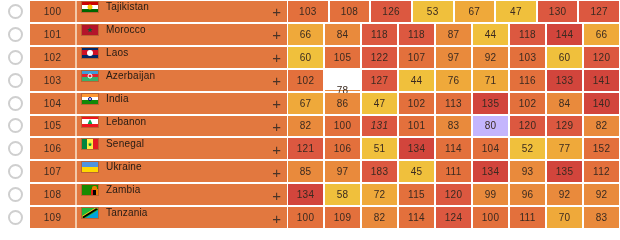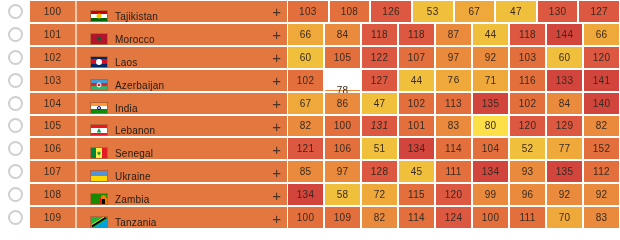--- a/index.html
+++ b/index.html
@@ -11,21 +11,21 @@
   
   .sel{width:30px;flex:0 0 30px;display:flex;align-items:center;justify-content:center;background:#ffffff;}
   .circle{width:15px;height:15px;border-radius:50%;border:2px solid #cfcfcf;box-sizing:border-box;}
 
   
   .band{flex:1 1 auto;display:flex;align-items:stretch;background:#E2783F;
         margin:1px 0;position:relative;min-width:0;}
   .rank{flex:0 0 45px;display:flex;align-items:center;justify-content:center;
         font-size:10px;color:#3b2a21;letter-spacing:.3px;}
   .vsep{flex:0 0 2px;background:#f3c9a9;}
-  .namecell{flex:1 1 auto;display:flex;align-items:flex-end;padding-left:13px;min-width:0;position:relative;}
+  .namecell{flex:1 1 auto;display:flex;align-items:flex-start;padding-left:4px;min-width:0;position:relative;}
   .flag{flex:0 0 18px;height:12px;margin-right:7px;border:0.5px solid rgba(0,0,0,.18);
         box-sizing:border-box;overflow:hidden;position:relative;}
   .cname{font-size:10px;color:#231a14;letter-spacing:.2px;white-space:nowrap;}
   .plus{position:absolute;right:6px;top:50%;transform:translateY(-50%);
         font-size:15px;line-height:1;color:#4a3327;font-weight:400;}
 
   
   .cells{flex:0 0 333px;display:flex;margin:1px 0;}
   .cell{flex:1 1 0;margin:0 1px;display:flex;align-items:center;justify-content:center;
         font-size:10px;color:#3a2a20;letter-spacing:.3px;}
@@ -150,21 +150,21 @@
           </span>
           <span class="cname">Azerbaijan</span>
           <span class="plus">+</span>
         </div>
       </div>
       <div class="cells">
         <div class="cell" style="background: rgb(227, 112, 60); color: rgb(58, 42, 32);">102</div>
         <div class="cell" style="background: rgb(233, 138, 60); color: rgb(58, 42, 32); margin-top: 20px;">78</div>
         <div class="cell" style="background: rgb(220, 88, 64); color: rgb(58, 42, 32);">127</div>
         <div class="cell" style="background: rgb(240, 192, 60); color: rgb(58, 42, 32);">44</div>
-        <div class="cell" style="background: rgb(239, 169, 58); color: rgb(58, 42, 32); font-family: Liberation Mono, monospace;">76</div>
+        <div class="cell" style="background: rgb(239, 169, 58); color: rgb(58, 42, 32);">76</div>
         <div class="cell" style="background: rgb(239, 169, 58); color: rgb(58, 42, 32);">71</div>
         <div class="cell" style="background: rgb(227, 112, 60); color: rgb(58, 42, 32);">116</div>
         <div class="cell" style="background: rgb(210, 69, 60); color: rgb(58, 42, 32);">133</div>
         <div class="cell" style="background: rgb(210, 69, 60); color: rgb(58, 42, 32);">141</div>
       </div>
     </div>
     <div class="row">
       <div class="sel">
         <span class="circle" style="border-color: rgb(207, 207, 207);"></span>
       </div>
@@ -215,21 +215,21 @@
           <span class="cname">Lebanon</span>
           <span class="plus">+</span>
         </div>
       </div>
       <div class="cells">
         <div class="cell" style="background: rgb(233, 138, 60); color: rgb(58, 42, 32);">82</div>
         <div class="cell" style="background: rgb(227, 112, 60); color: rgb(58, 42, 32);">100</div>
         <div class="cell" style="background: rgb(220, 88, 64); color: rgb(58, 42, 32); font-style: italic;">131</div>
         <div class="cell" style="background: rgb(227, 112, 60); color: rgb(58, 42, 32);">101</div>
         <div class="cell" style="background: rgb(233, 138, 60); color: rgb(58, 42, 32);">83</div>
-        <div class="cell" style="background: #fde047; color: rgb(58, 42, 32);">80</div>
+        <div class="cell" style="background: #c4b5fd; color: rgb(58, 42, 32);">80</div>
         <div class="cell" style="background: rgb(220, 88, 64); color: rgb(58, 42, 32);">120</div>
         <div class="cell" style="background: rgb(220, 88, 64); color: rgb(58, 42, 32);">129</div>
         <div class="cell" style="background: rgb(233, 138, 60); color: rgb(58, 42, 32);">82</div>
       </div>
     </div>
     <div class="row">
       <div class="sel">
         <span class="circle" style="border-color: rgb(207, 207, 207);"></span>
       </div>
       <div class="band" style="background: rgb(226, 120, 63);">
@@ -274,21 +274,21 @@
               <i style="background:#FFD700"></i>
             </span>
           </span>
           <span class="cname">Ukraine</span>
           <span class="plus">+</span>
         </div>
       </div>
       <div class="cells">
         <div class="cell" style="background: rgb(233, 138, 60); color: rgb(58, 42, 32);">85</div>
         <div class="cell" style="background: rgb(233, 138, 60); color: rgb(58, 42, 32);">97</div>
-        <div class="cell" style="background: rgb(220, 88, 64); color: rgb(58, 42, 32);">128</div>
+        <div class="cell" style="background: rgb(220, 88, 64); color: rgb(58, 42, 32);">183</div>
         <div class="cell" style="background: rgb(240, 192, 60); color: rgb(58, 42, 32);">45</div>
         <div class="cell" style="background: rgb(227, 112, 60); color: rgb(58, 42, 32);">111</div>
         <div class="cell" style="background: rgb(210, 69, 60); color: rgb(58, 42, 32);">134</div>
         <div class="cell" style="background: rgb(233, 138, 60); color: rgb(58, 42, 32);">93</div>
         <div class="cell" style="background: rgb(210, 69, 60); color: rgb(58, 42, 32);">135</div>
         <div class="cell" style="background: rgb(227, 112, 60); color: rgb(58, 42, 32);">112</div>
       </div>
     </div>
     <div class="row">
       <div class="sel">

